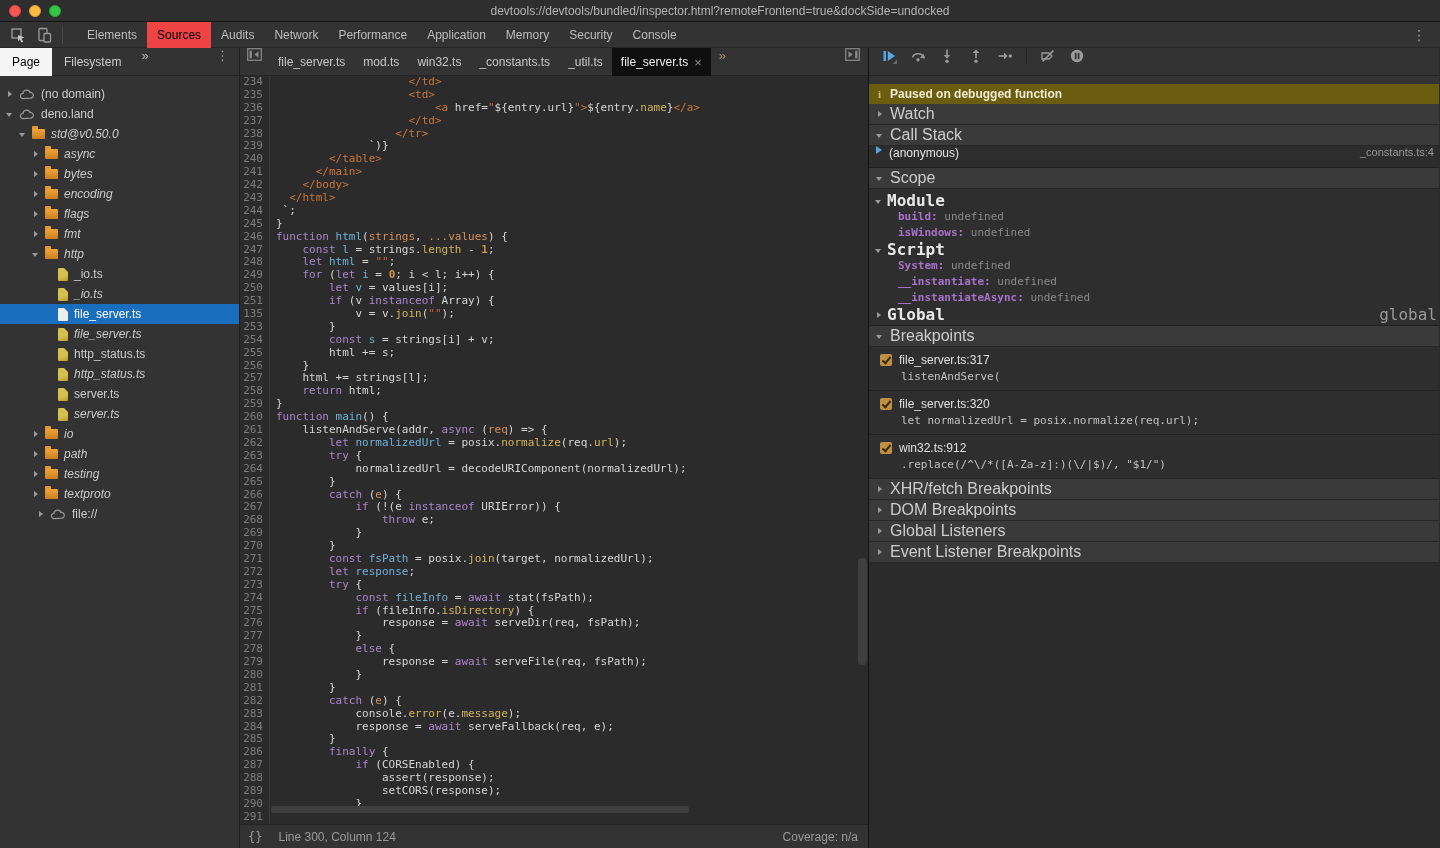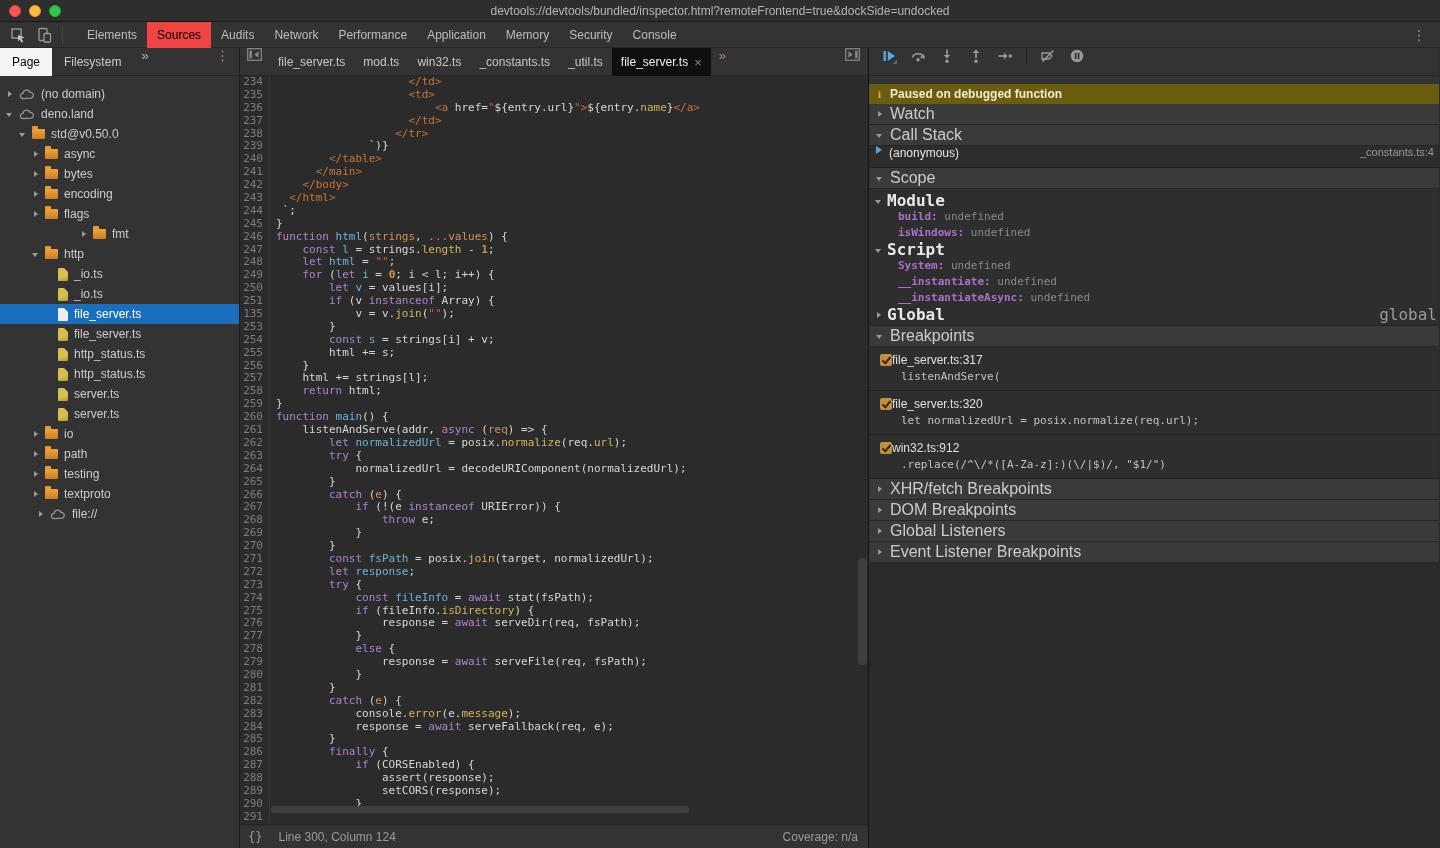--- a/index.html
+++ b/index.html
@@ -34,21 +34,21 @@
   .tree-arrow.right::before{content:'';position:absolute;left:2px;top:1px;border-left:4px solid #9a9a9a;border-top:3.5px solid transparent;border-bottom:3.5px solid transparent}
   .tree-arrow.down::before{content:'';position:absolute;left:0;top:3px;border-top:4px solid #9a9a9a;border-left:3.5px solid transparent;border-right:3.5px solid transparent}
   .i-folder{width:13px;height:10px;background:linear-gradient(#f0a43a,#cd7d22);border-radius:1px;position:relative;flex:none}
   .i-folder::before{content:'';position:absolute;top:-3px;left:0;width:6px;height:3px;background:#e89a30;border-radius:1px 1px 0 0}
   .i-file{width:10px;height:13px;background:linear-gradient(160deg,#d8c050 60%,#b69a30);border-radius:1px;position:relative;flex:none}
   .i-file::before{content:'';position:absolute;top:0;right:0;border-style:solid;border-width:0 4px 4px 0;border-color:transparent #333 transparent transparent}
   .tree-row.selected .i-file{background:#ededed}
   .tree-row.selected .i-file::before{border-color:transparent #1a6ebe transparent transparent}
   .i-cloud{flex:none;display:flex;align-items:center}
   .tree-label{margin-left:6px}
-  .tree-label.italic{}
+  .tree-label.italic{font-style:italic}
   .ed-tab{padding:0 9px;height:28px;display:flex;align-items:center;font-size:12px;color:#c7c7c7;gap:6px;white-space:nowrap}
   .ed-tab.active{background:#0f0f0f;color:#efefef}
   .ed-close{color:#8a8a8a;font-size:13px}
   .ed-more{color:#a58f64;font-size:13px;padding:0 8px}
   .panel-toggle{margin:0 7px;display:flex;align-items:center}
   .panel-toggle.right-side{margin-left:auto;margin-right:8px}
   .code-area{flex:1;position:relative;background:#2b2b2b;display:flex;overflow:hidden}
   .gutter{width:30px;flex:none;text-align:right;padding-right:6px;border-right:1px solid #383838;font-family:"DejaVu Sans Mono",monospace;font-size:11px;color:#7d7d7d}
   .gut-line{height:12.9px;line-height:12.9px}
   .code{flex:1;padding-left:6px;font-family:"DejaVu Sans Mono",monospace;font-size:11px;overflow:hidden}
@@ -80,21 +80,21 @@
   .cs-row{height:22px;flex:none;background:#2d2d2d;border-bottom:1px solid #222;display:flex;align-items:flex-start;padding:0 5px 0 7px;font-size:12px;color:#e3e3e3}
   .cs-arrow{width:0;height:0;border-left:6px solid #5ba3e0;border-top:4px solid transparent;border-bottom:4px solid transparent;margin-right:7px;flex:none}
   .cs-loc{margin-left:auto;color:#999;font-size:11px}
   .scope-body{background:#2e2e2e;border-bottom:1px solid #222;padding:3px 0 2px;flex:none}
   .scope-sec{height:17px;display:flex;align-items:center;gap:4px;padding-left:6px;font-family:"DejaVu Sans Mono",monospace;font-size:16px;font-weight:bold;color:#e8e8e8}
   .scope-var{height:16px;line-height:16px;padding-left:29px;font-family:"DejaVu Sans Mono",monospace;font-size:11px;white-space:pre}
   .scope-key{color:#a871c9;font-weight:bold}
   .scope-val{color:#8a8a8a}
   .right-note{margin-left:auto;padding-right:2px;color:#9a9a9a;font-weight:normal}
   .bp-row{background:#2e2e2e;border-bottom:1px solid #222;padding:4px 0 5px;flex:none}
-  .bp-top{display:flex;align-items:center;padding-left:11px;height:18px;font-size:12px;color:#e0e0e0}
+  .bp-top{display:flex;align-items:center;gap:7px;padding-left:11px;height:18px;font-size:12px;color:#e0e0e0}
   .bp-check{width:12px;height:12px;border-radius:2px;background:#c08f3f;position:relative;flex:none}
   .bp-check::after{content:'';position:absolute;left:4px;top:1px;width:3px;height:7px;border:solid #352a10;border-width:0 2px 2px 0;transform:rotate(40deg)}
   .bp-code{padding-left:32px;font-family:"DejaVu Sans Mono",monospace;font-size:11px;color:#c2c2c2;height:16px;line-height:16px;white-space:pre;overflow:hidden}
   .dbg-rest{flex:1;background:#2b2b2b}
   svg.icon{display:block}
 </style>
 </head>
 <body>
 
 <div class="titlebar">
@@ -184,21 +184,21 @@
         <div class="tree-row" style="padding-left: 32px;">
           <span class="tree-arrow right"></span>
           <span class="i-folder"></span>
           <span class="tree-label italic">encoding</span>
         </div>
         <div class="tree-row" style="padding-left: 32px;">
           <span class="tree-arrow right"></span>
           <span class="i-folder"></span>
           <span class="tree-label italic">flags</span>
         </div>
-        <div class="tree-row" style="padding-left: 32px; margin-left: 48px;">
+        <div class="tree-row" style="padding-left: 32px;">
           <span class="tree-arrow right"></span>
           <span class="i-folder"></span>
           <span class="tree-label italic">fmt</span>
         </div>
         <div class="tree-row" style="padding-left: 32px;">
           <span class="tree-arrow down"></span>
           <span class="i-folder"></span>
           <span class="tree-label italic">http</span>
         </div>
         <div class="tree-row" style="padding-left: 45px;">

